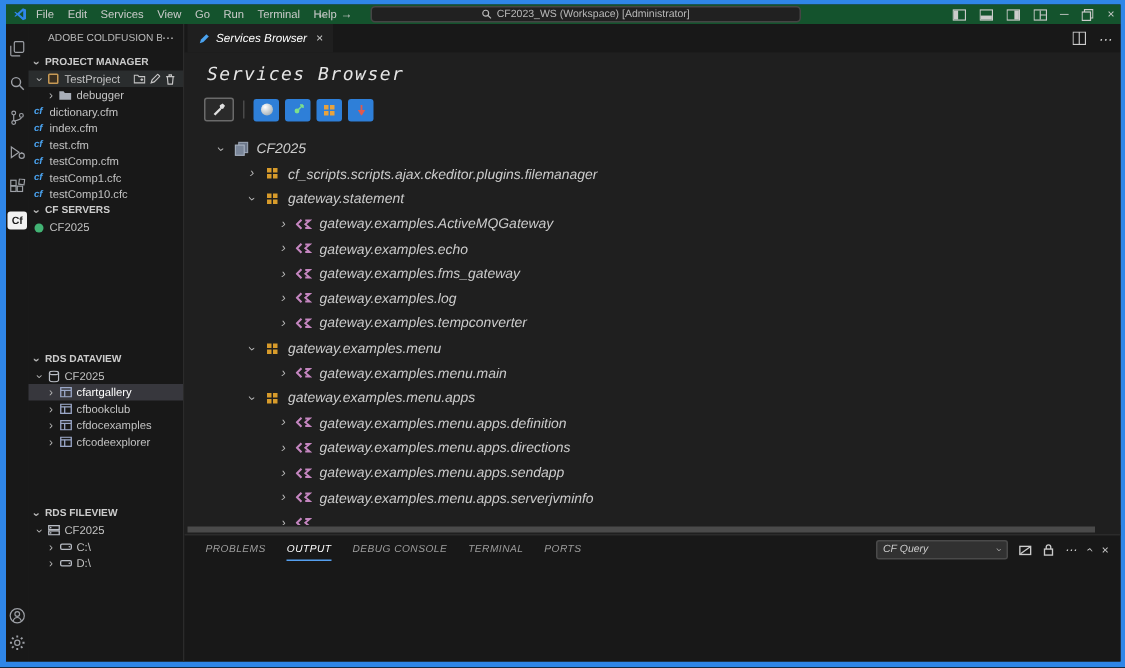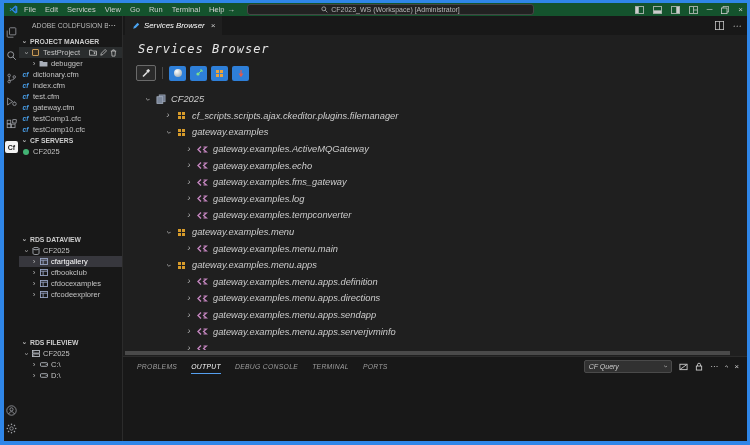--- a/index.html
+++ b/index.html
@@ -280,21 +280,21 @@
         <div class="sb-row">
           <span class="sb-ic indf">
               <span class="cfile">cf</span>
             </span>
           <span>test.cfm</span>
         </div>
         <div class="sb-row">
           <span class="sb-ic indf">
               <span class="cfile">cf</span>
             </span>
-          <span>gateway.cfm</span>
+          <span>testComp.cfm</span>
         </div>
         <div class="sb-row">
           <span class="sb-ic indf">
               <span class="cfile">cf</span>
             </span>
           <span>testComp1.cfc</span>
         </div>
         <div class="sb-row">
           <span class="sb-ic indf">
               <span class="cfile">cf</span>
@@ -498,21 +498,21 @@
           <div class="trow t1">
             <span class="chev open">›</span>
             <span class="t-ic">
                 <span class="pkg">
                   <i></i>
                   <i></i>
                   <i></i>
                   <i></i>
                 </span>
               </span>
-            <span>gateway.examples</span>
+            <span>gateway.statement</span>
           </div>
           <div class="trow t2">
             <span class="chev">›</span>
             <span class="t-ic">
                 <svg width="11" height="9" viewBox="0 0 11 9">
                   <polyline points="4,1.5 1,4.5 4,7.5" fill="none" stroke="#c586c0" stroke-width="1.4"></polyline>
                   <polyline points="6.5,2 9.5,2 6.5,4.5 9.5,7 6.5,7" fill="none" stroke="#c586c0" stroke-width="1.2"></polyline>
                 </svg>
               </span>
             <span>gateway.examples.ActiveMQGateway</span>

